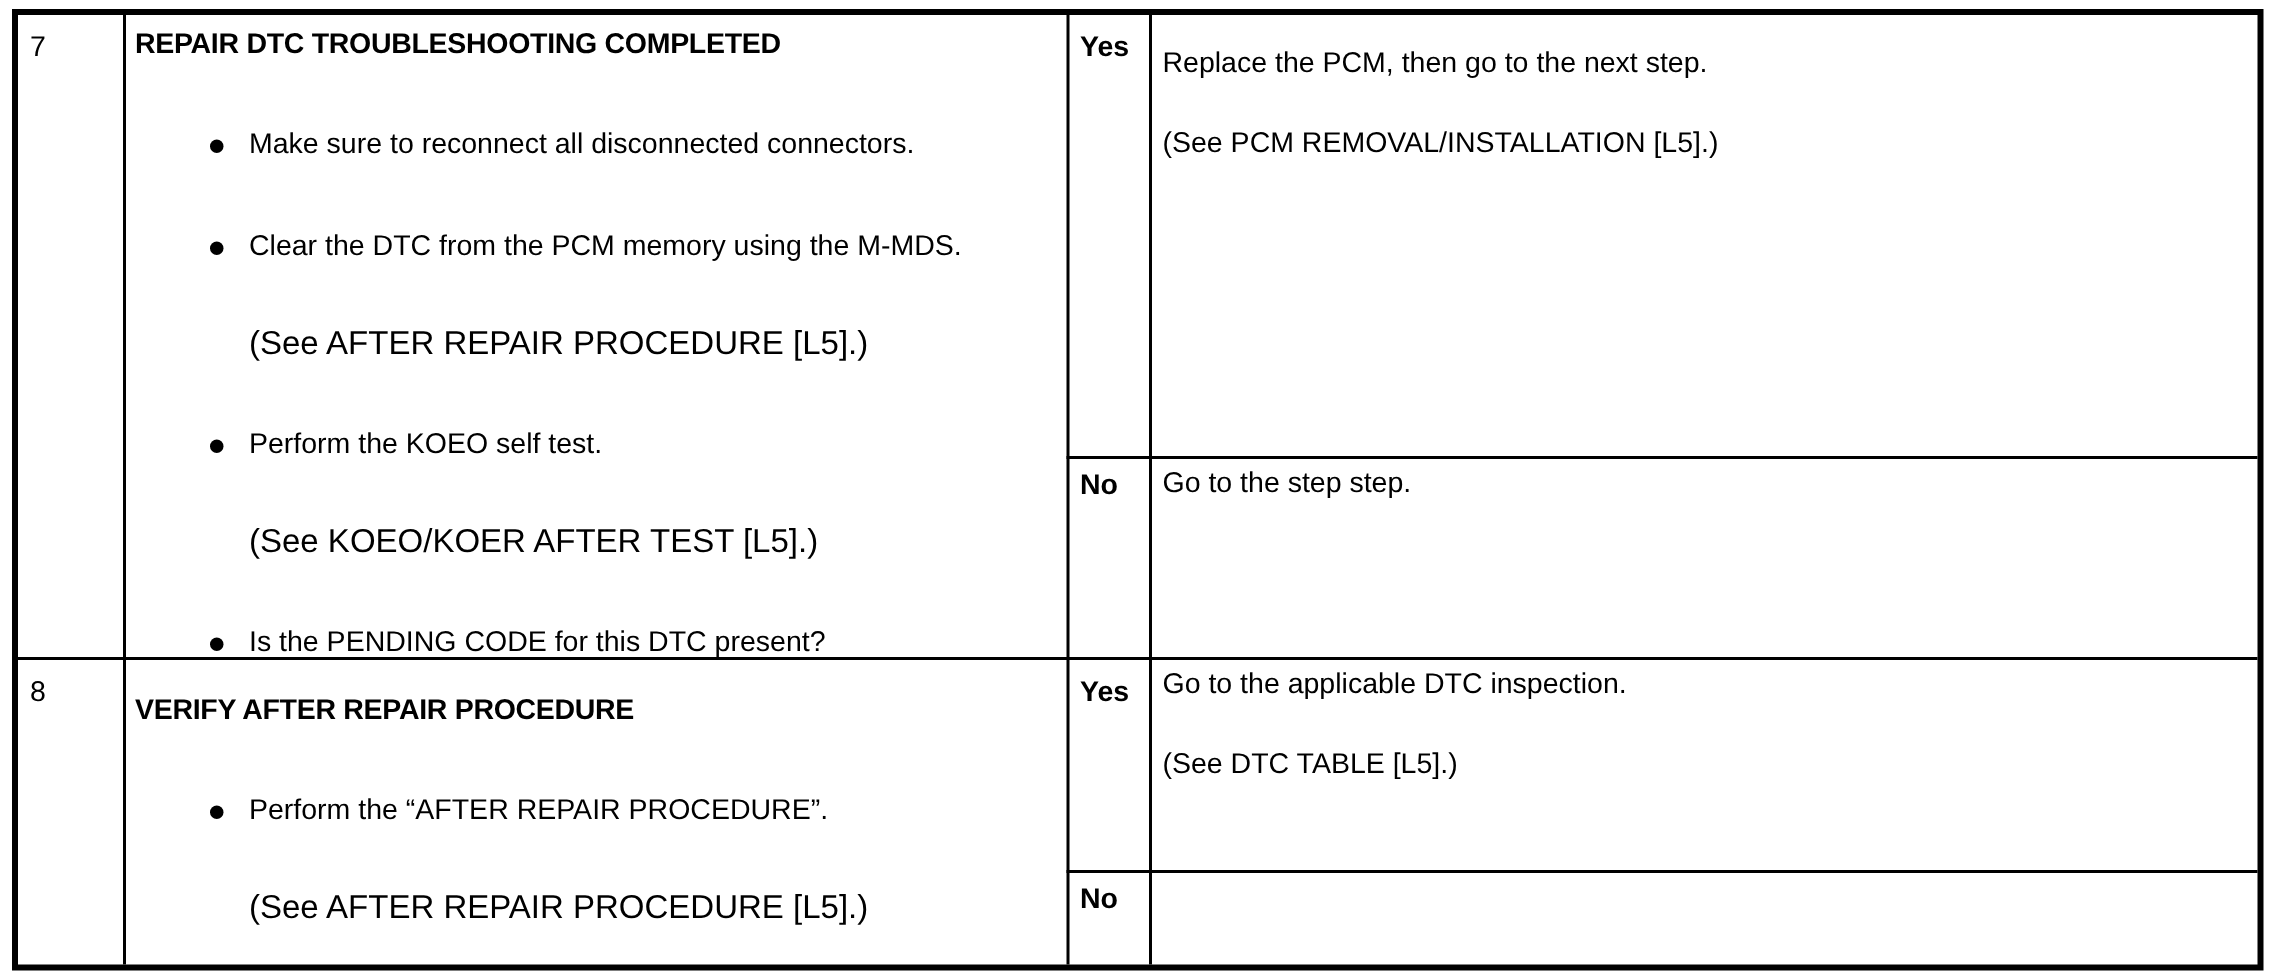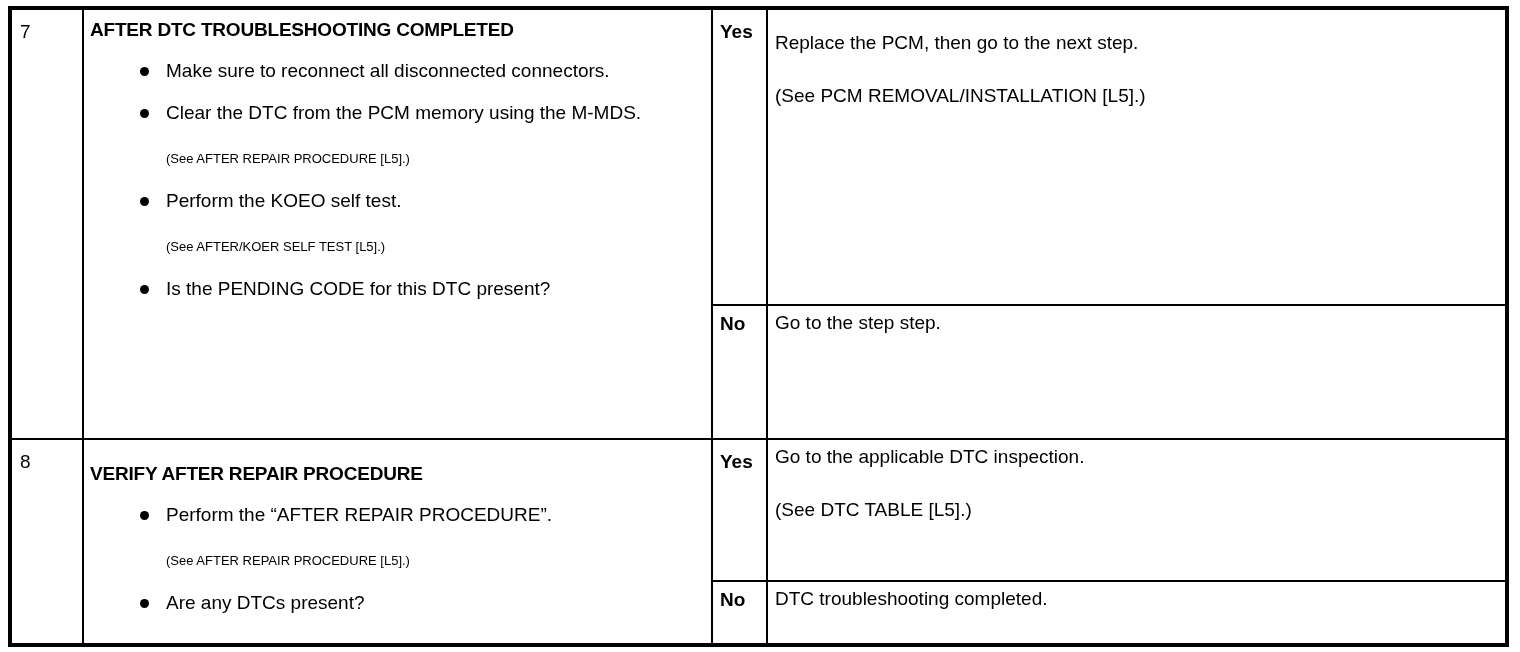--- a/index.html
+++ b/index.html
@@ -107,37 +107,37 @@
   .bullet-list {
     list-style: none;
     margin: 0;
     padding: 0;
   }
   .bullet-item {
     position: relative;
     padding-left: 76px;
     font-size: 19px;
     line-height: 26px;
-    margin-top: 16px;
+    margin-top: 42px;
   }
   .bullet-dot {
     position: absolute;
     left: 50px;
     top: 9px;
     width: 9px;
     height: 9px;
     border-radius: 50%;
     background: #000000;
   }
   .bullet-sub {
     position: relative;
     padding-left: 76px;
-    font-size: 13px;
+    font-size: 22px;
     line-height: 26px;
-    margin-top: 20px;
+    margin-top: 38px;
   }
 
   
   .yn-label {
     position: absolute;
     left: 708px;
     width: 44px;
     font-size: 19px;
     line-height: 23px;
     font-weight: bold;
@@ -177,40 +177,40 @@
       <div class="vrule vrule-yesno"></div>
       <div class="vrule vrule-result"></div>
 
       <div class="hrule hrule-step8"></div>
       <div class="hrule-sub hrule-s7-no"></div>
       <div class="hrule-sub hrule-s8-no"></div>
 
       <div class="step-num step-num-7">7</div>
 
       <div class="step-body step-body-7">
-        <div class="step-title">AFTER DTC TROUBLESHOOTING COMPLETED</div>
+        <div class="step-title">REPAIR DTC TROUBLESHOOTING COMPLETED</div>
 
         <div class="bullet-list">
           <div class="bullet-item">
             <span class="bullet-dot"></span>
             <span>Make sure to reconnect all disconnected connectors.</span>
           </div>
           <div class="bullet-item">
             <span class="bullet-dot"></span>
             <span>Clear the DTC from the PCM memory using the M-MDS.</span>
           </div>
           <div class="bullet-sub">
             <span>(See AFTER REPAIR PROCEDURE [L5].)</span>
           </div>
           <div class="bullet-item">
             <span class="bullet-dot"></span>
             <span>Perform the KOEO self test.</span>
           </div>
           <div class="bullet-sub">
-            <span>(See AFTER/KOER SELF TEST [L5].)</span>
+            <span>(See KOEO/KOER AFTER TEST [L5].)</span>
           </div>
           <div class="bullet-item">
             <span class="bullet-dot"></span>
             <span>Is the PENDING CODE for this DTC present?</span>
           </div>
         </div>
       </div>
 
       <div class="yn-label yn-7-yes">Yes</div>
       <div class="result-body res-7-yes">
@@ -243,19 +243,16 @@
         </div>
       </div>
 
       <div class="yn-label yn-8-yes">Yes</div>
       <div class="result-body res-8-yes">
         <div class="result-line">Go to the applicable DTC inspection.</div>
         <div class="result-line">(See DTC TABLE [L5].)</div>
       </div>
 
       <div class="yn-label yn-8-no">No</div>
-      <div class="result-body res-8-no">
-        <div class="result-line">DTC troubleshooting completed.</div>
-      </div>
 
     </div>
   </div>
 </div>
 
 </body></html>

